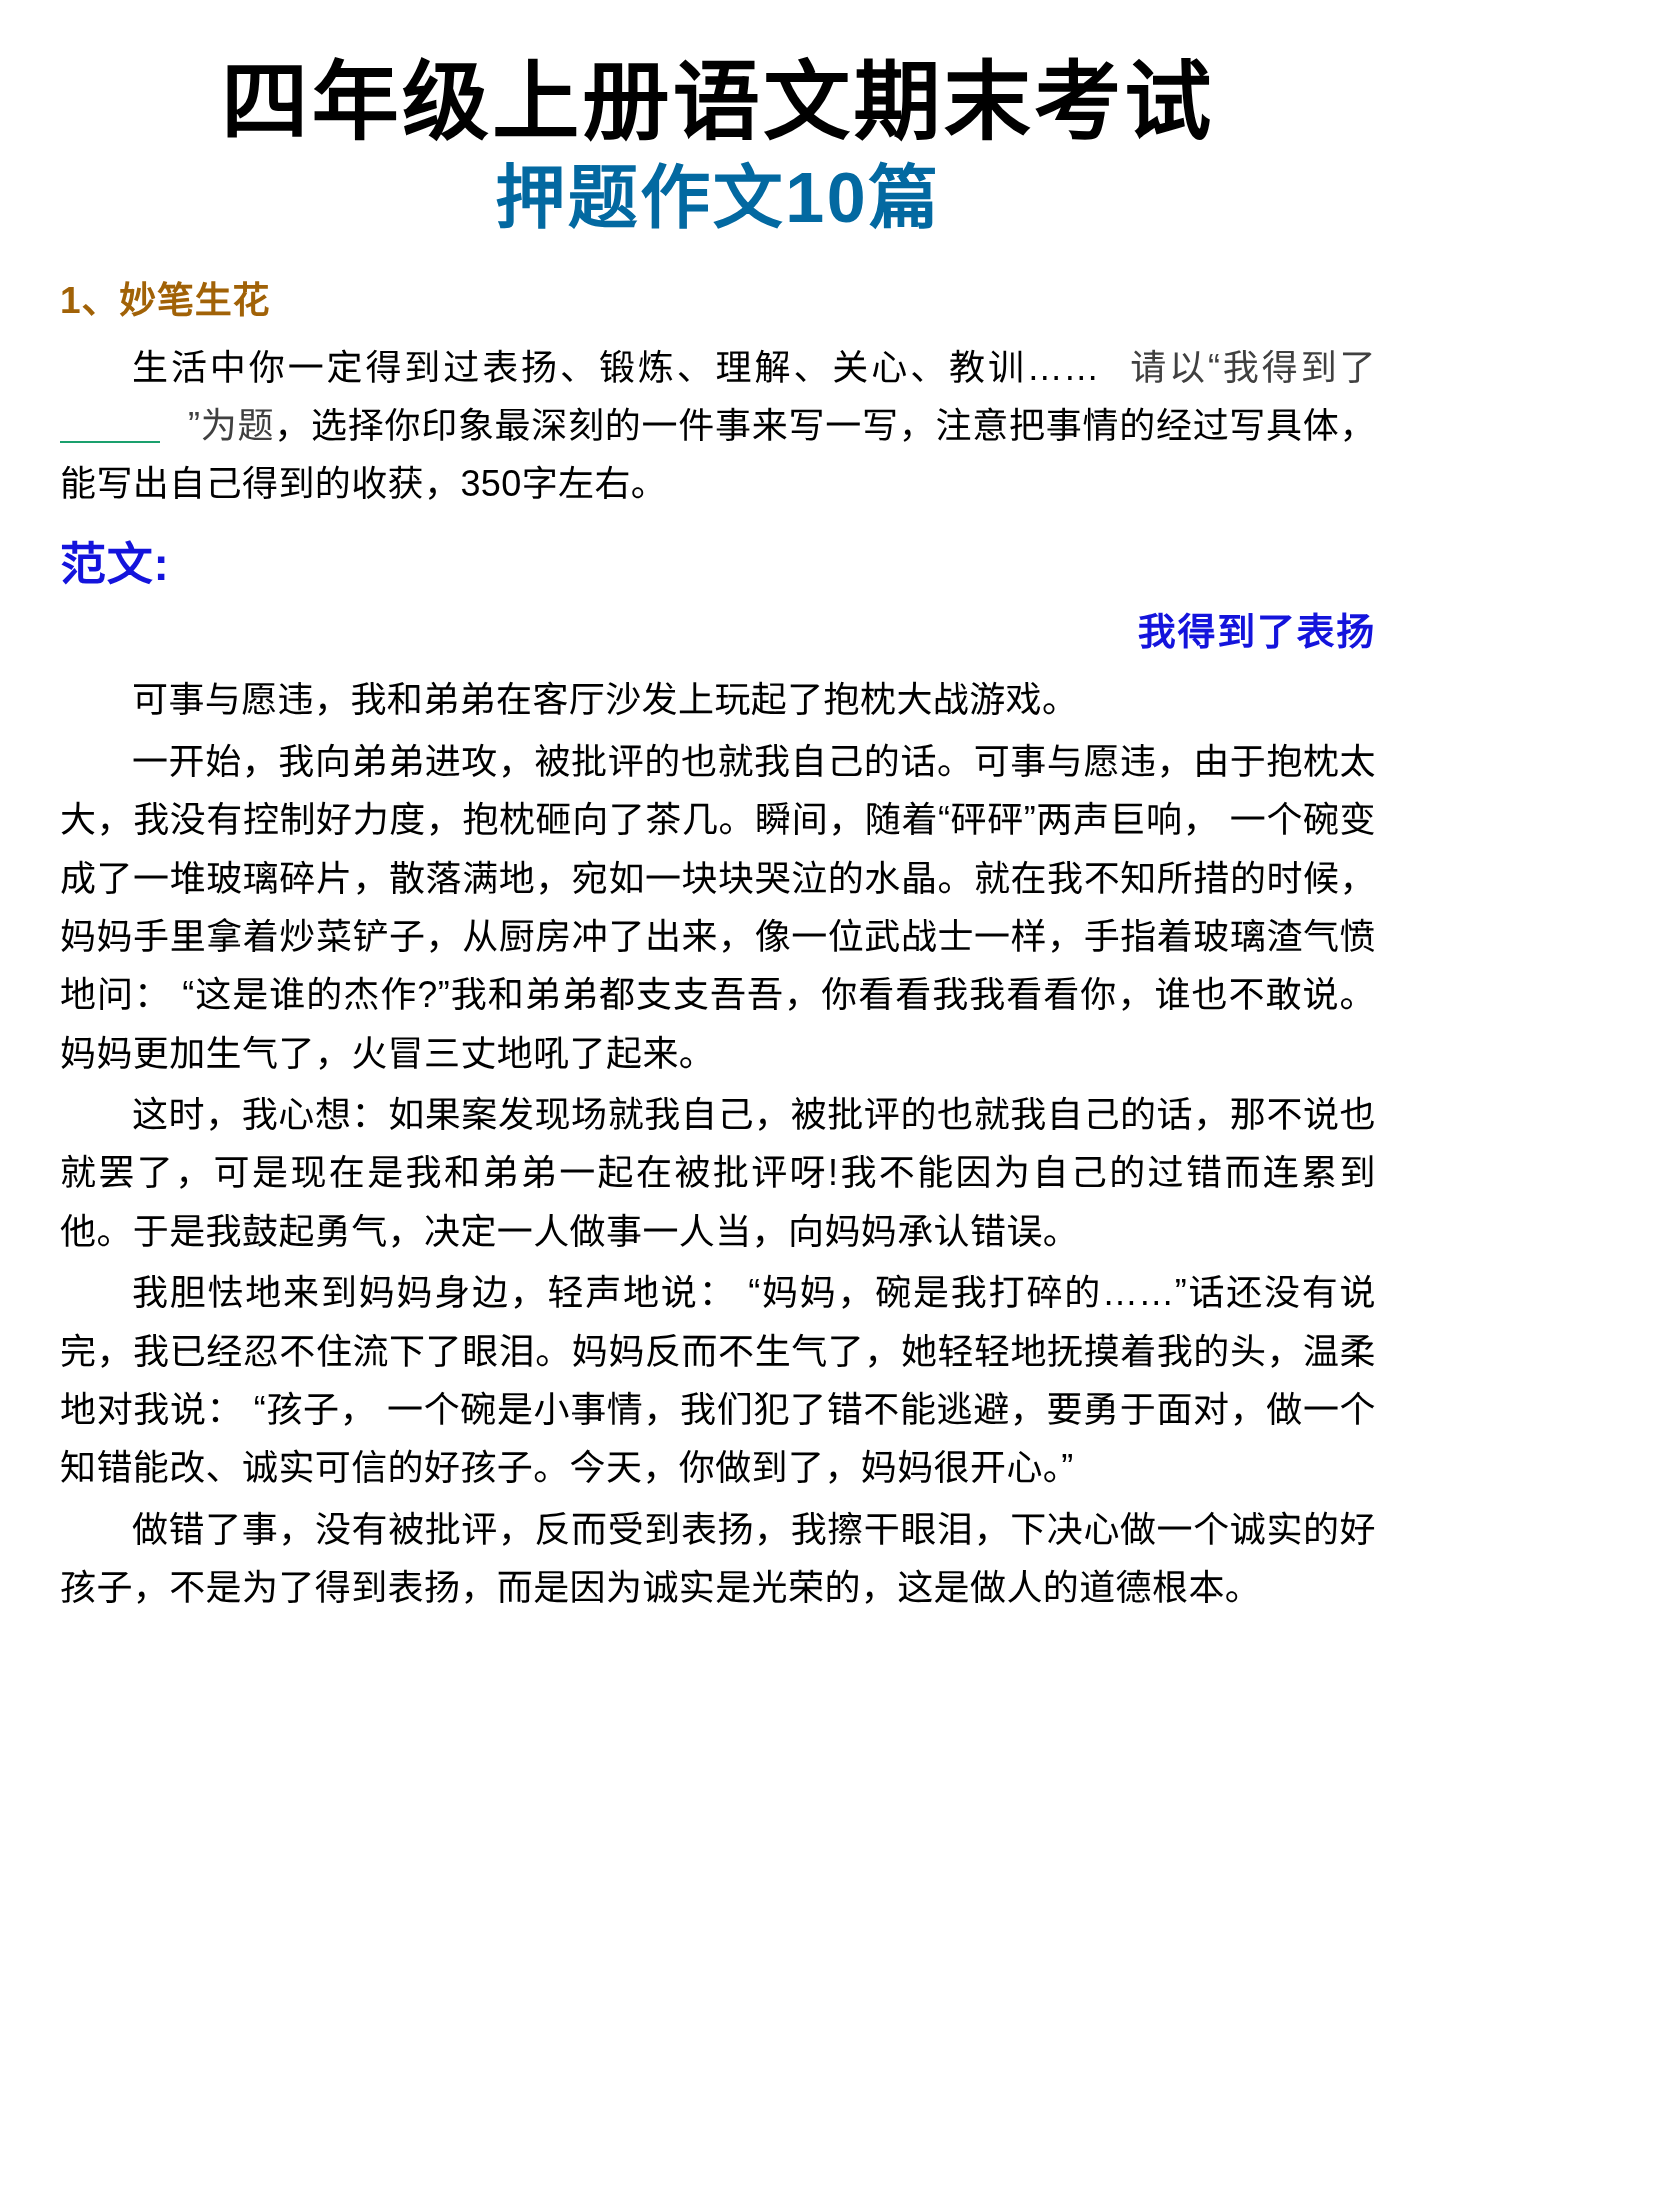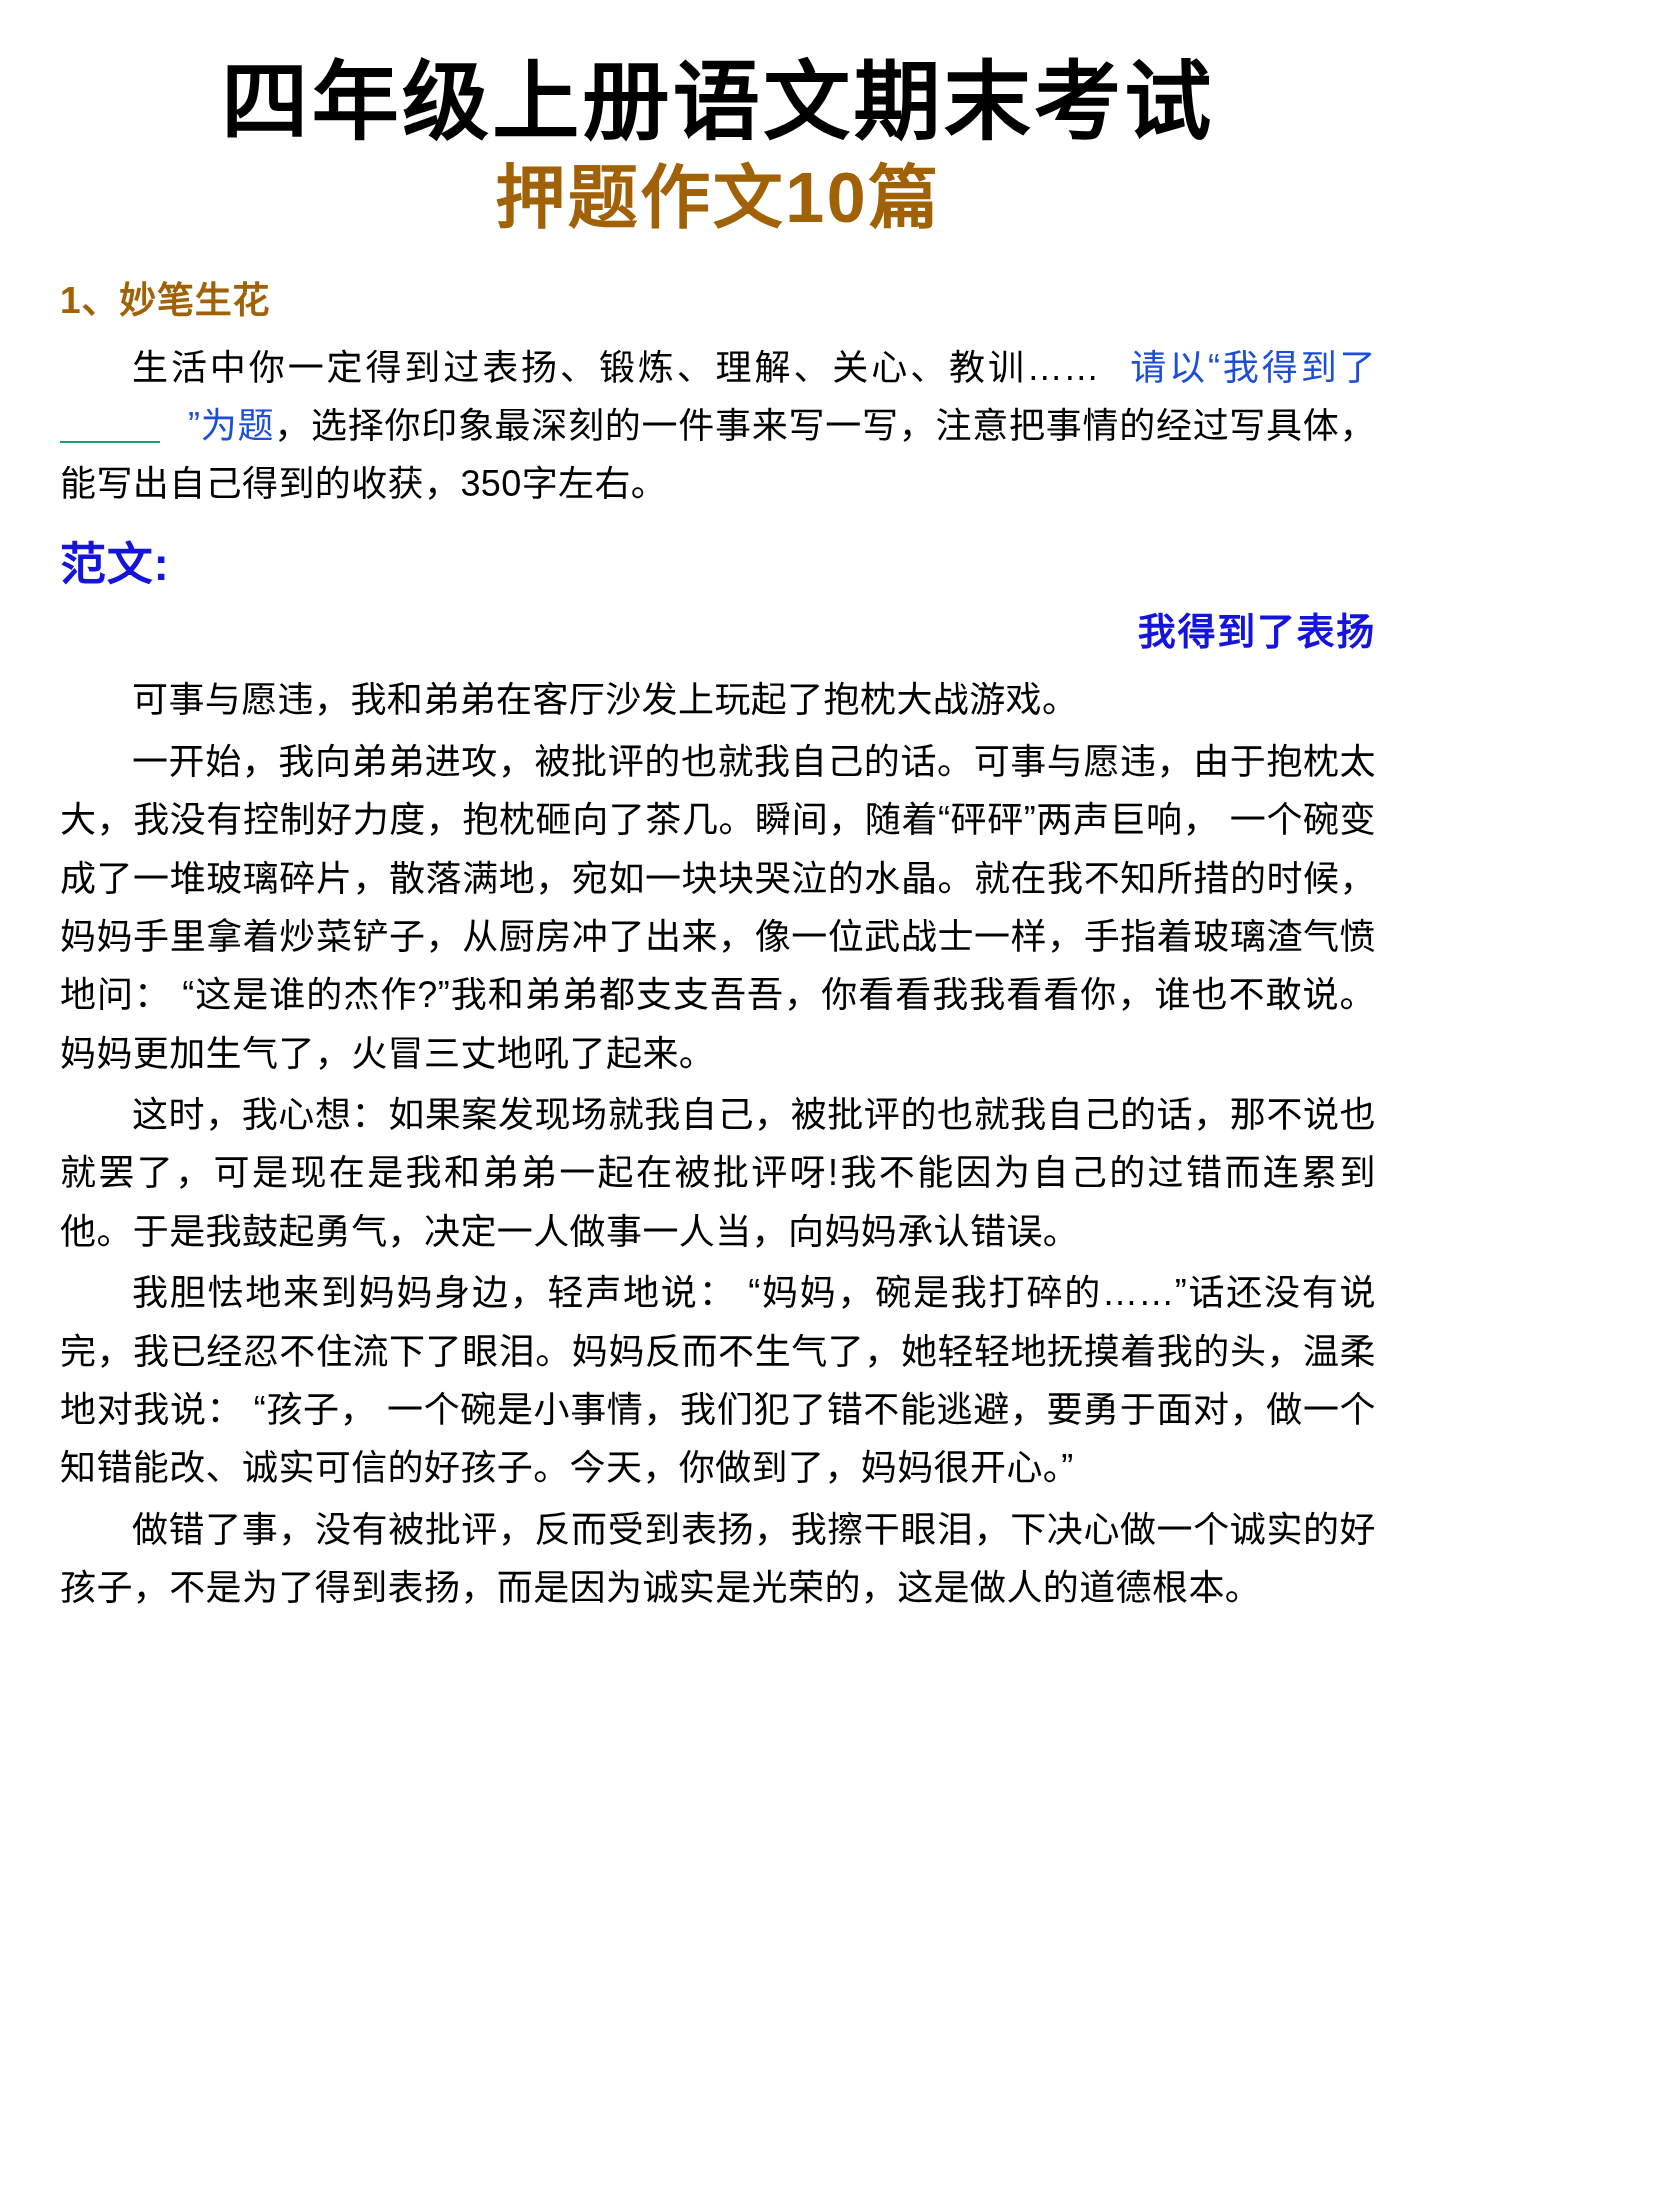--- a/index.html
+++ b/index.html
@@ -33,21 +33,21 @@
     font-weight: 800;
     letter-spacing: 3.3px;
     line-height: 1.08;
     color: #000000;
   }
   .title-line2 {
     font-size: 70px;
     font-weight: 800;
     letter-spacing: 2.5px;
     line-height: 1.2;
-    color: #a16207;
+    color: #0369a1;
     margin-top: 6.7px;
     text-align: center;
   }
 
   
   .section-heading {
     font-size: 37px;
     font-weight: 800;
     color: #a16207;
     margin: 25px 0 15px 0;
@@ -60,21 +60,21 @@
     line-height: 1.62;
     margin: 0 0 5px 0;
     text-align: justify;
     text-justify: inter-ideograph;
     letter-spacing: 0.4px;
   }
   .indent {
     text-indent: 2em;
   }
   .prompt-accent {
-    color: #1d4ed8;
+    color: #404040;
     margin-left: 28px;
   }
   .underline-blank {
     display: inline-block;
     min-width: 100px;
     border-bottom: 2.5px solid #1aa06d;
     vertical-align: -5px;
   }
 
   .fanwen-label {

